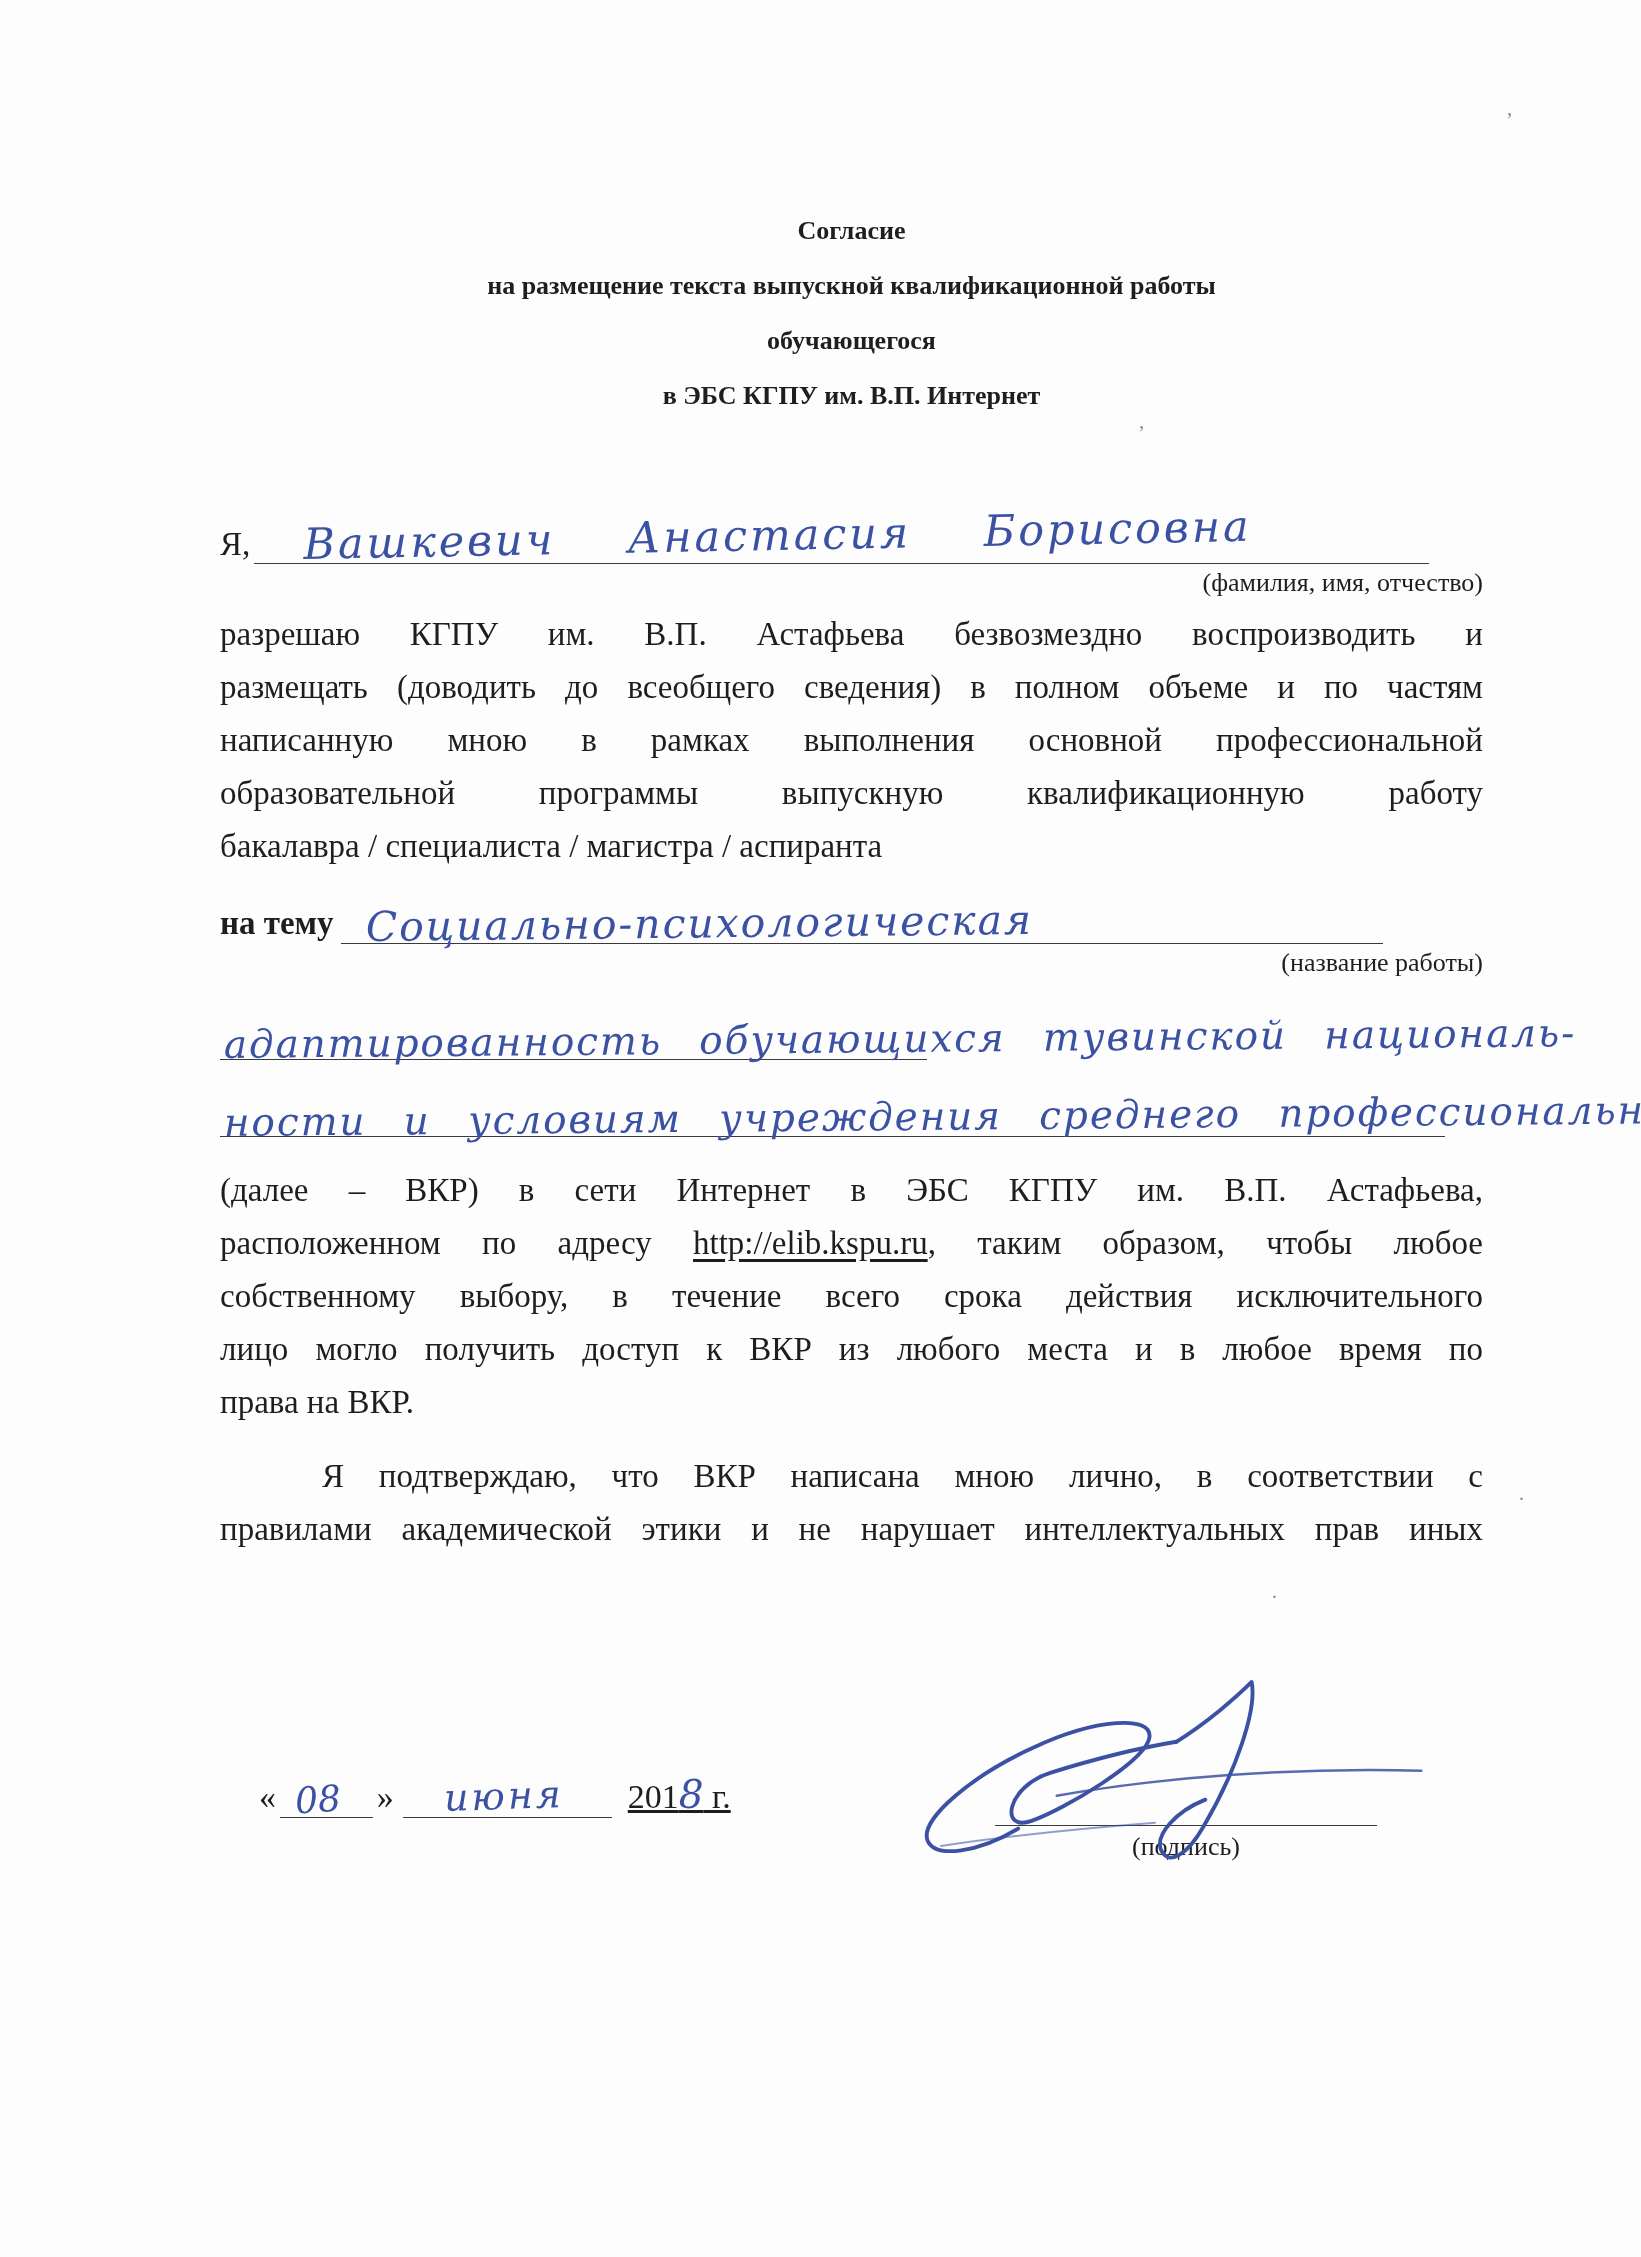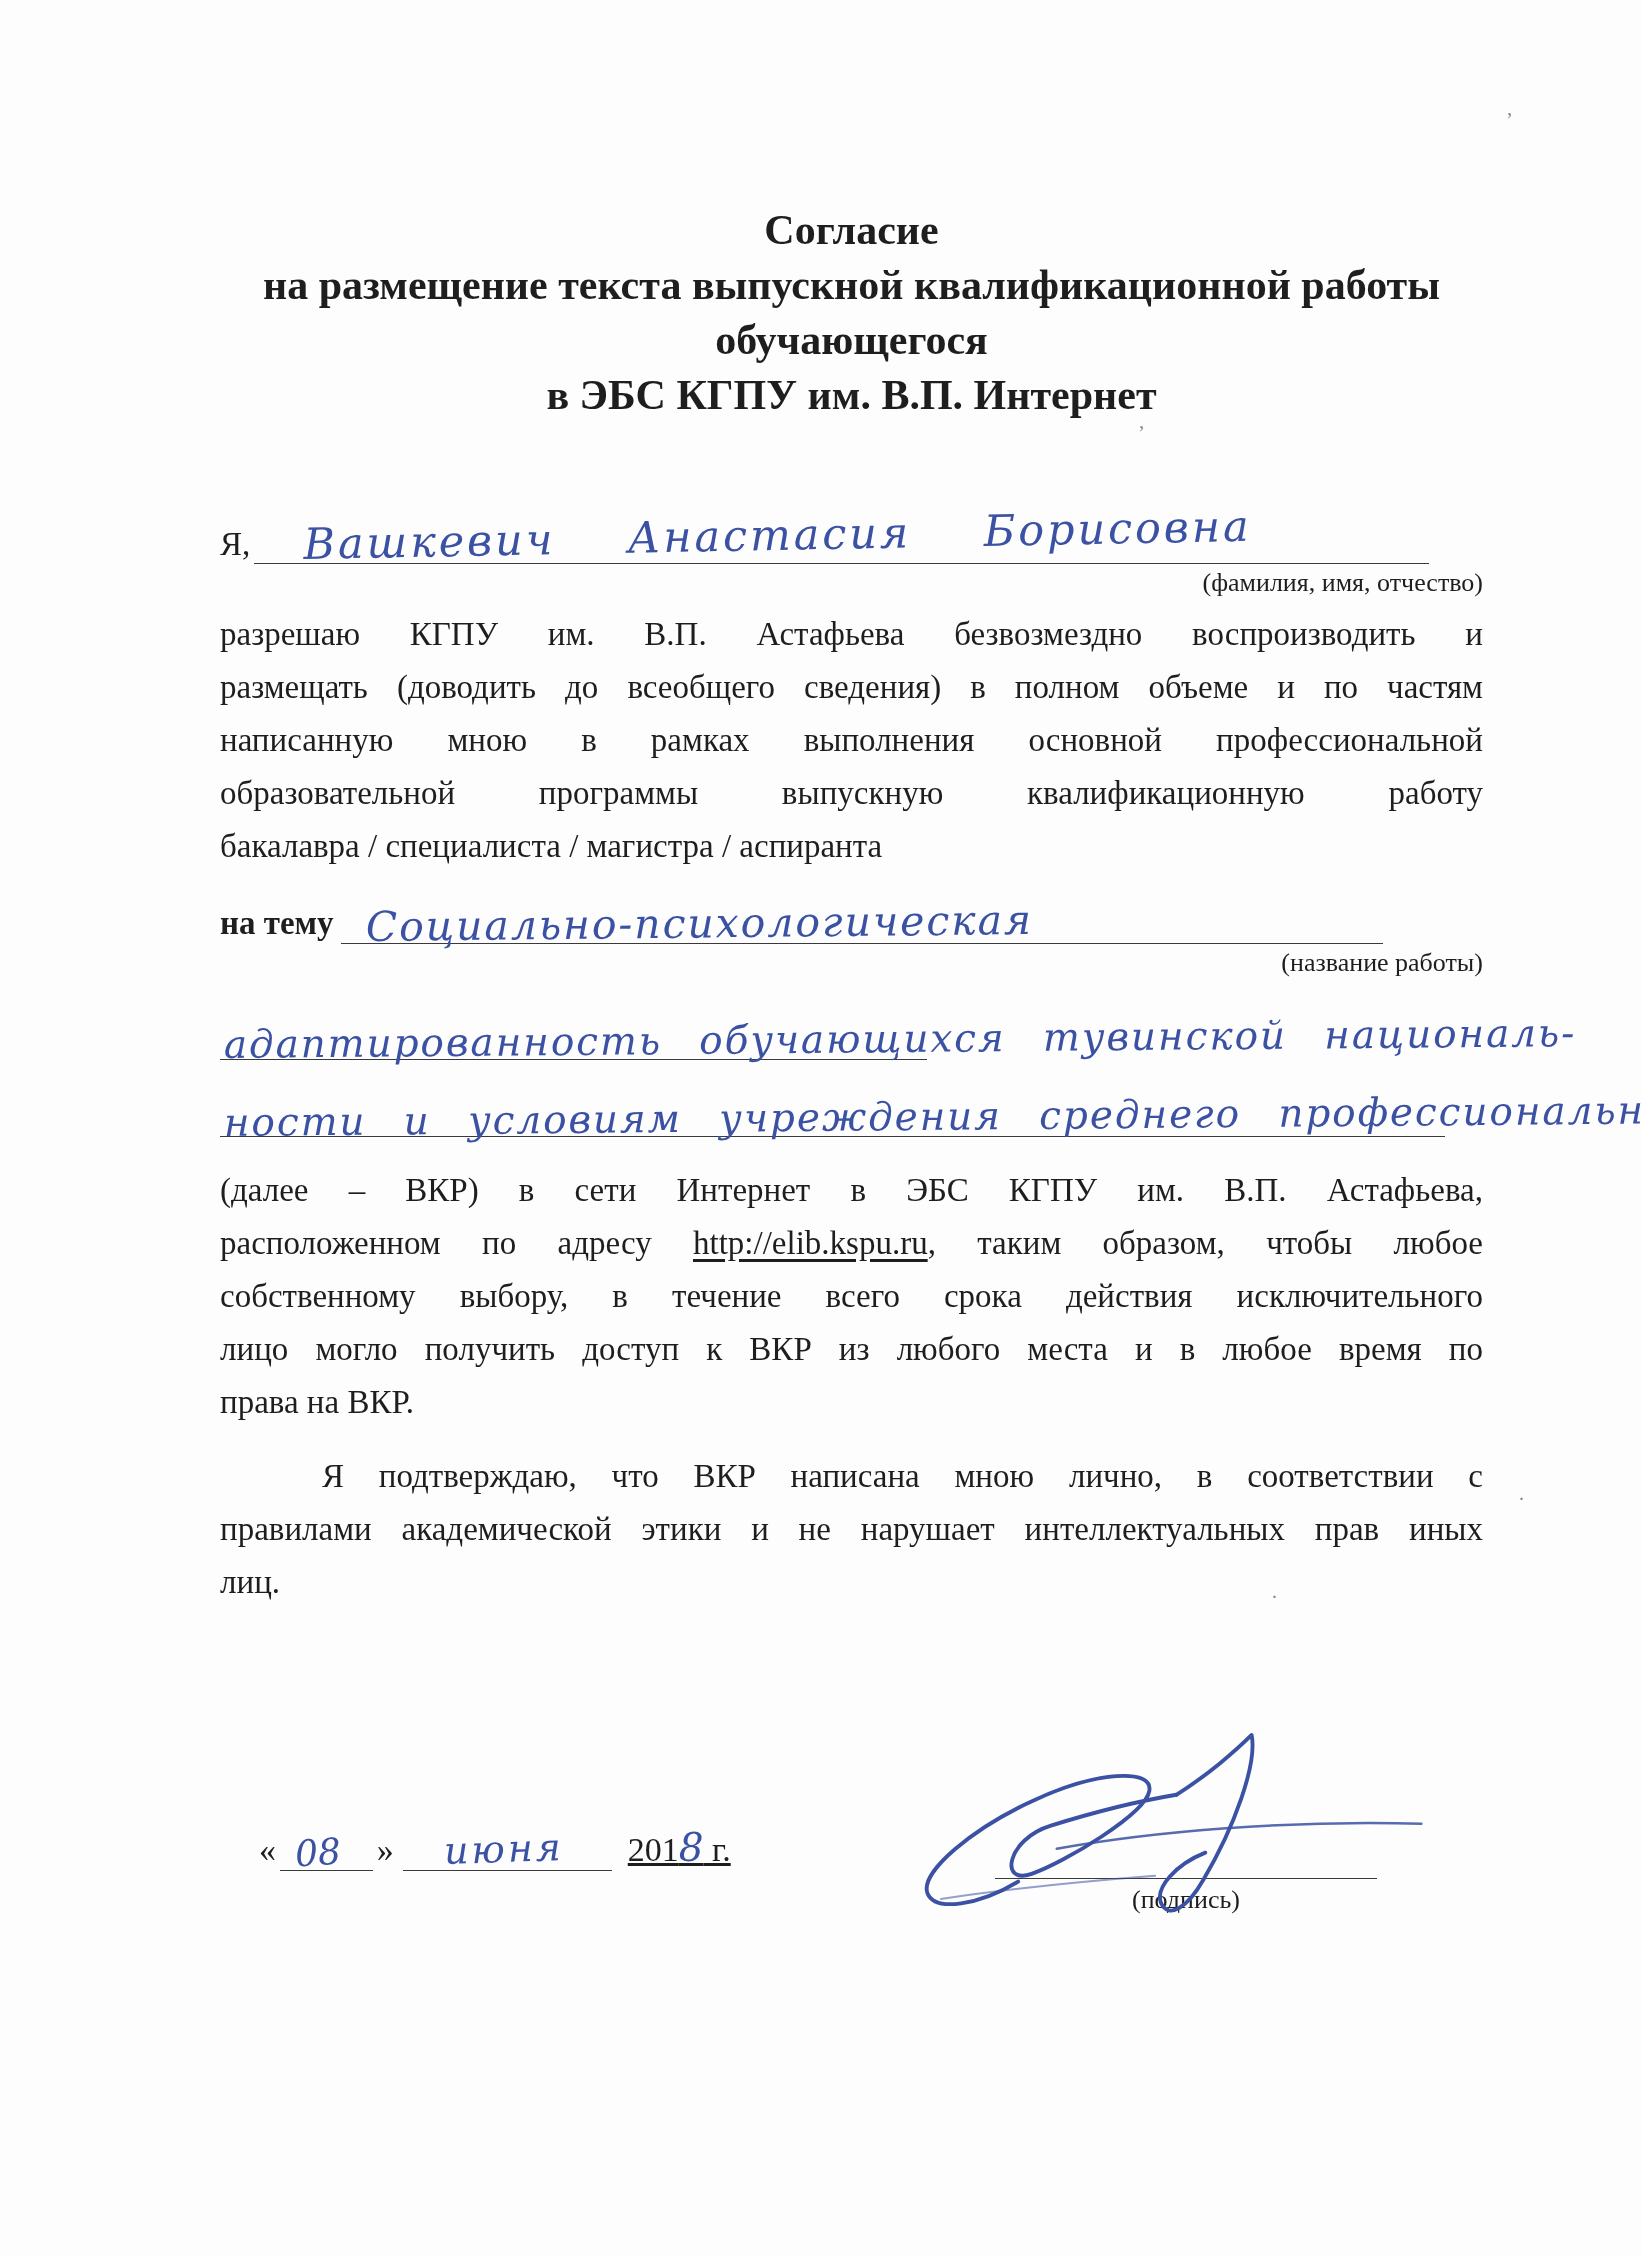--- a/index.html
+++ b/index.html
@@ -20,21 +20,21 @@
     overflow: hidden;
   }
   .content {
     position: absolute;
     left: 220px;
     top: 203px;
     width: 1263px;
   }
 
   
-  .title-block { text-align: center; font-weight: bold; font-size: 42px; line-height: 55px; }
+  .title-block { text-align: center; font-weight: bold; font-size: 26px; line-height: 55px; }
 
   
   .hand {
     font-family: "DejaVu Serif", serif;
     font-style: italic;
     color: var(--handwriting-ink);
     white-space: nowrap;
   }
 
   
@@ -163,21 +163,20 @@
       <div class="jline">(далее – ВКР) в сети Интернет в ЭБС КГПУ им. В.П. Астафьева,</div>
       <div class="jline"><span>расположенном по адресу </span><span class="url">http://elib.kspu.ru</span><span>,  таким образом, чтобы любое</span></div>
       <div class="jline">собственному выбору, в течение всего срока действия исключительного</div>
       <div class="jline">лицо могло получить доступ к ВКР из любого места и в любое время по</div>
       <div class="jline jlast">права на ВКР.</div>
     </div>
 
     <div class="para" style="margin-top:21px;">
       <div class="jline indent">Я подтверждаю, что ВКР написана мною лично, в соответствии с</div>
       <div class="jline">правилами академической этики и не нарушает интеллектуальных прав иных</div>
-      <div class="jline jlast">лиц.</div>
     </div>
 
     <div class="footer">
 
       <div class="date-row">
         <span class="date-quote">«</span>
         <span class="date-day-slot">
           <span class="hand">08</span>
         </span>
         <span class="date-quote">»</span>

